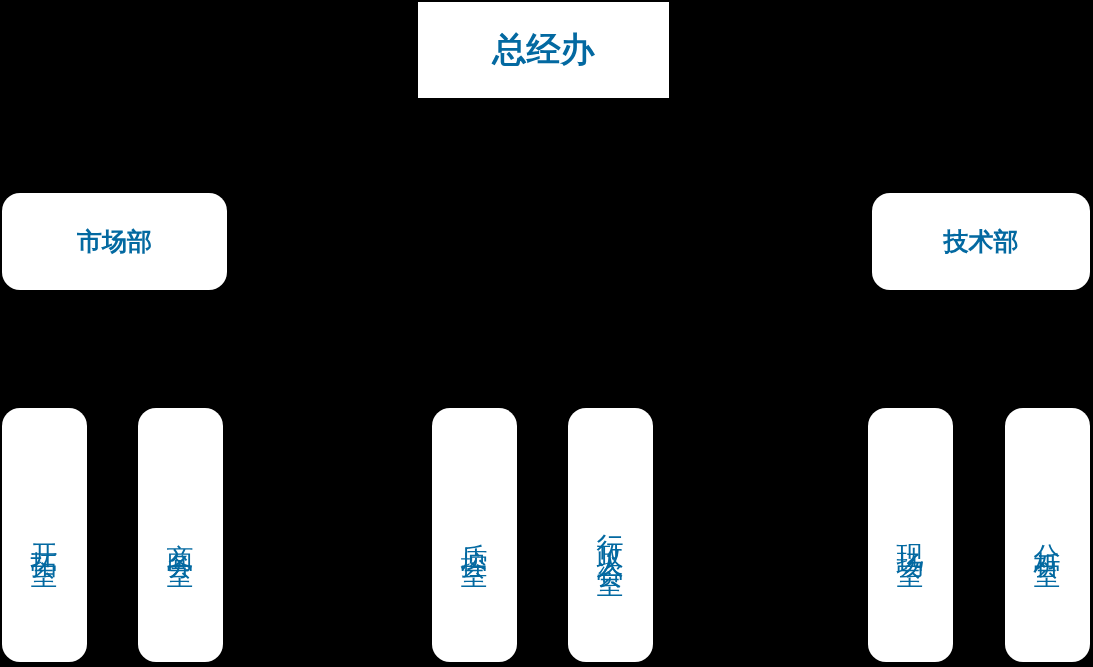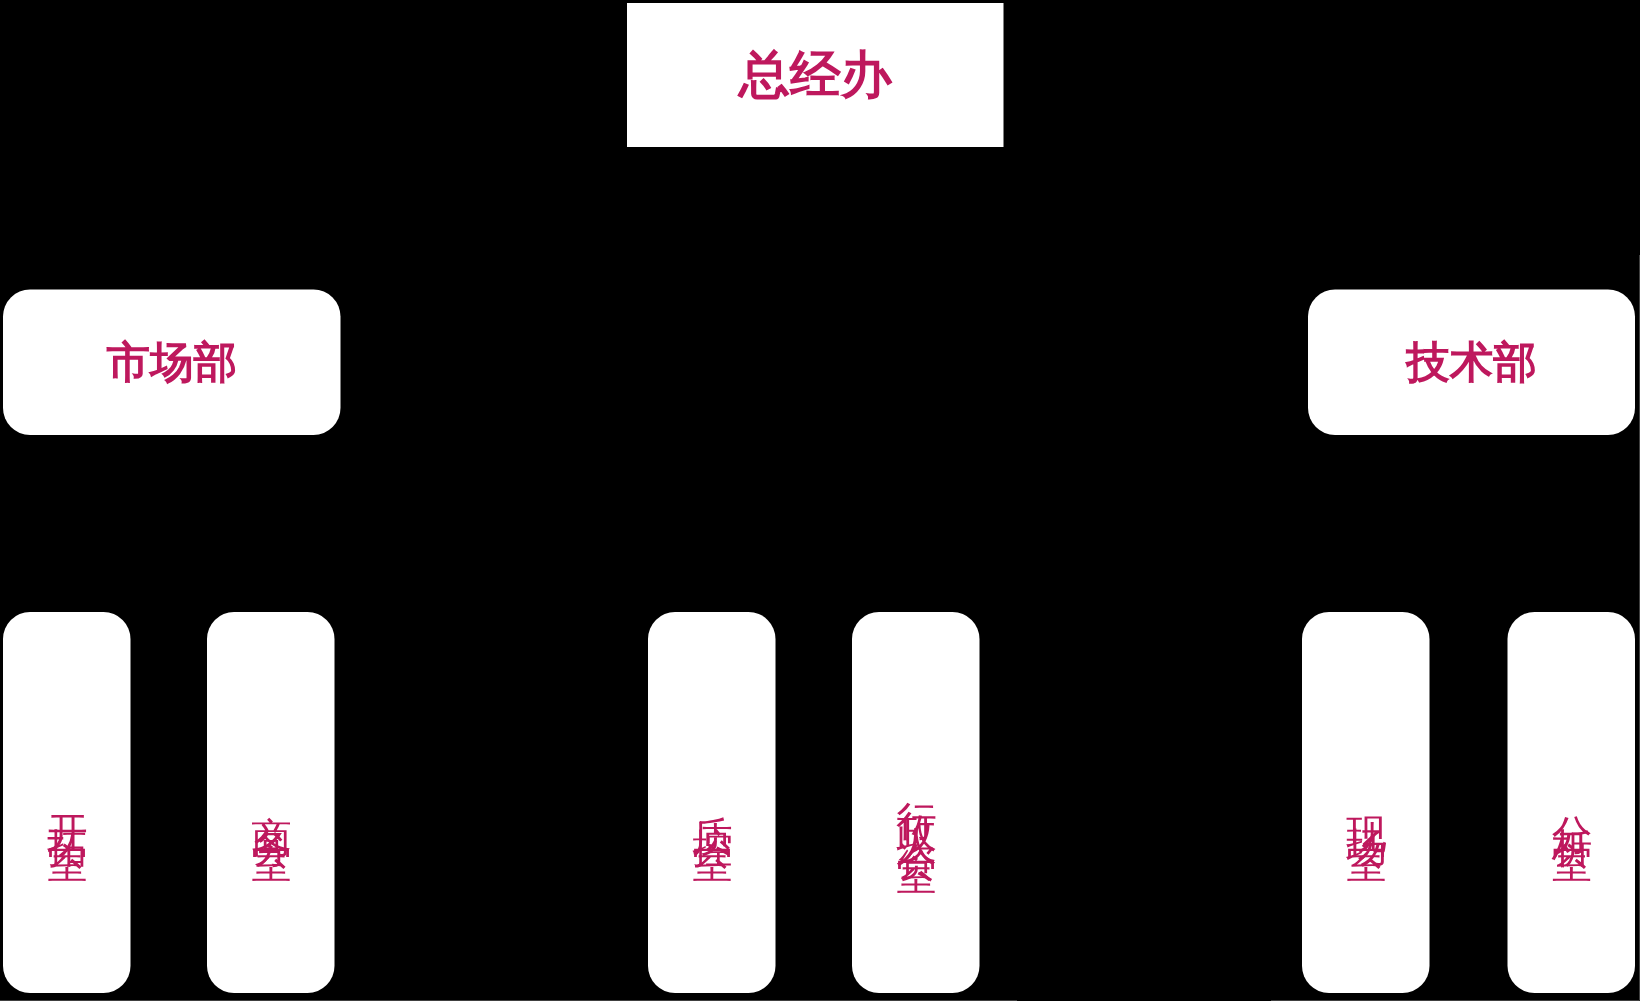--- a/index.html
+++ b/index.html
@@ -9,21 +9,21 @@
   .canvas {
     position: relative;
     width: 1093px;
     height: 667px;
     background: #000000;
     overflow: hidden;
   }
   .node {
     position: absolute;
     background: #ffffff;
-    color: #be185d;
+    color: #0369a1;
     display: flex;
     align-items: center;
     justify-content: center;
     box-sizing: border-box;
     text-align: center;
   }
   .root {
     left: 418px;
     top: 2px;
     width: 251px;
@@ -32,21 +32,21 @@
     font-family: "Liberation Sans", sans-serif;
     font-weight: bold;
     font-size: 34px;
   }
   .dept {
     top: 193px;
     height: 97px;
     border-radius: 18px;
     font-family: "Liberation Sans", sans-serif;
     font-weight: bold;
-    font-size: 29px;
+    font-size: 25px;
   }
   .dept-1 { left: 2px;   width: 225px; }
   .dept-2 { left: 437px; width: 218px; }
   .dept-3 { left: 872px; width: 218px; font-family: Liberation Serif, serif; }
   .office {
     top: 408px;
     width: 85px;
     height: 254px;
     border-radius: 18px;
     font-family: "DejaVu Serif", serif;

